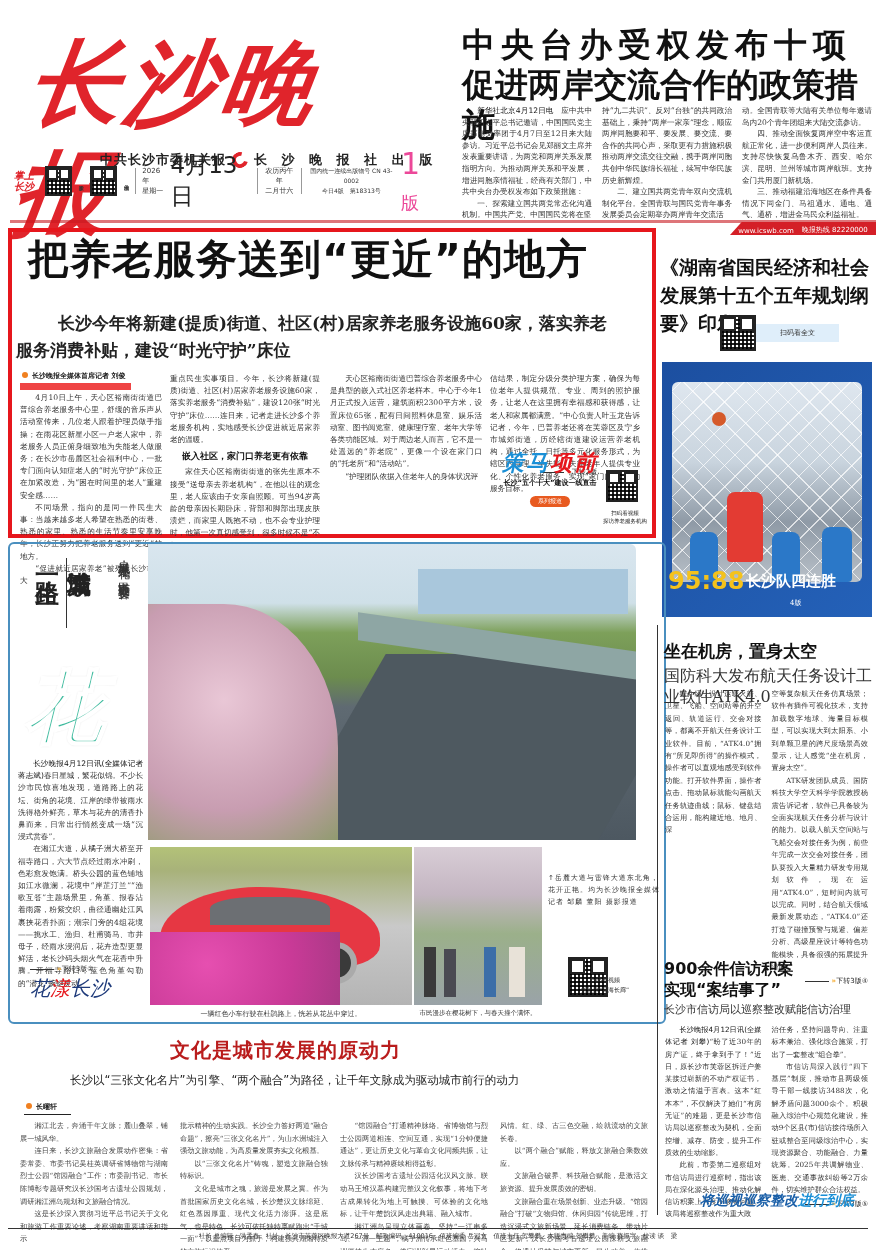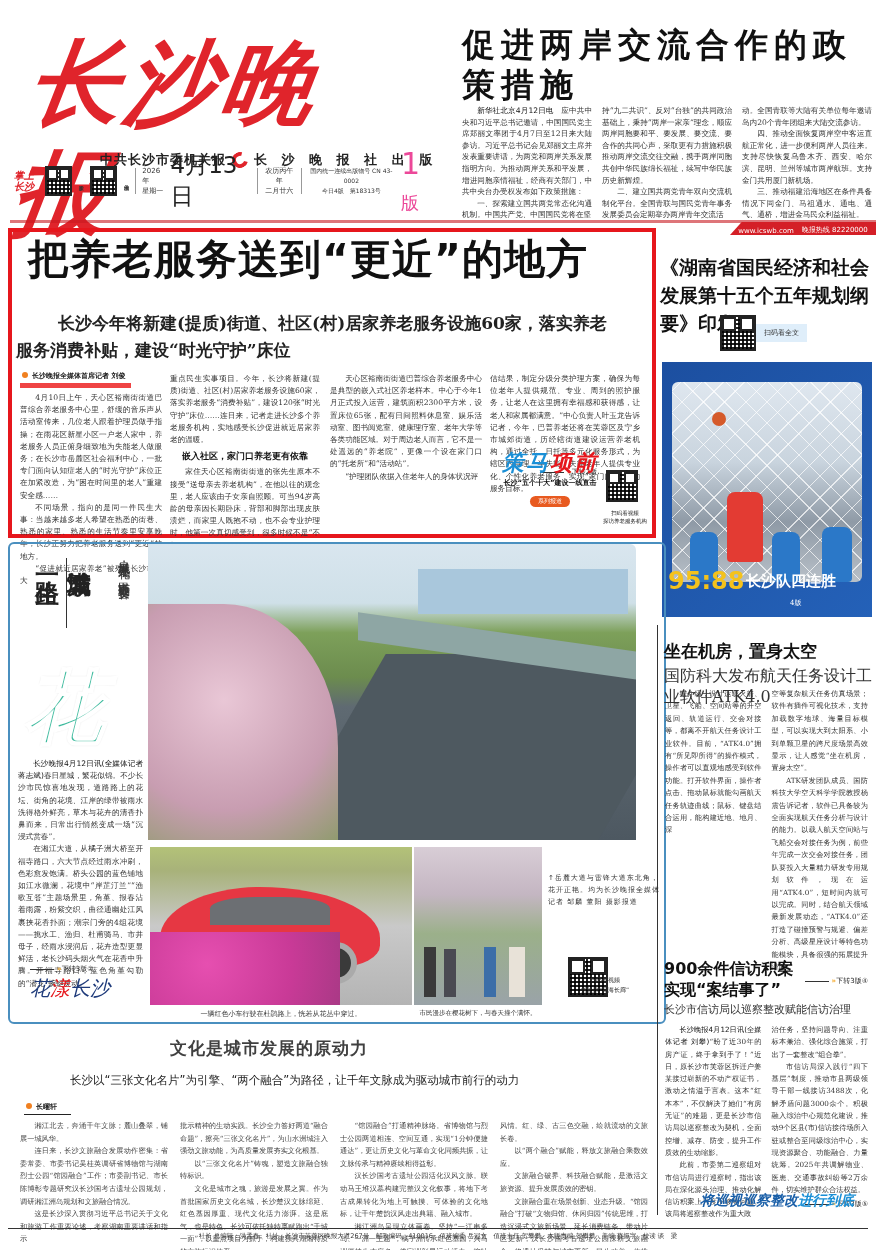--- a/index.html
+++ b/index.html
@@ -34,34 +34,34 @@
 .jump .arr{color:#f5a623;font-weight:bold;letter-spacing:-2px}
 .jump .line{display:inline-block;width:24px;height:1px;background:#333;vertical-align:middle;margin-right:3px}
 
 #urlbar{left:730px;top:222px;width:146px;height:13px;background:#d41f27;color:#fff;font-size:7px;font-family:"DejaVu Sans",sans-serif;display:flex;align-items:flex-end;justify-content:center;gap:8px;clip-path:polygon(8% 0,100% 0,100% 100%,0 100%)}
 #topline{left:10px;top:220px;width:866px;height:3px;background:#c8191f;opacity:.6}
 
 #mainBox{left:8px;top:228px;width:648px;height:310px;border:4px solid #e6161c}
 #mainHead{left:28px;top:232px;font-family:"DejaVu Sans",sans-serif;font-weight:bold;font-size:41px;color:#111;letter-spacing:1px}
 #mainSub{left:16px;top:310px;width:630px;font-size:17px;font-weight:bold;line-height:27px;color:#222}
 #mainSub .i{padding-left:42px}
-#byline{left:20px;top:371px;font-size:7px;font-family:"DejaVu Sans",sans-serif;font-weight:bold;border-bottom:5px solid #ef4444;padding:0 6px 2px 12px}
+#byline{left:20px;top:371px;font-size:7px;font-family:"DejaVu Sans",sans-serif;font-weight:bold;border-bottom:7px solid #ef4444;padding:0 6px 2px 12px}
 #byline::before{content:"";position:absolute;left:2px;top:1px;width:6px;height:6px;border-radius:50%;background:#f08020}
 .col{position:absolute;font-size:7.6px;line-height:12.2px;color:#333;text-align:justify}
 .subhead{font-family:"DejaVu Sans",sans-serif;font-weight:bold;text-align:center;font-size:9px;color:#111;margin:4px 0}
 
 #ceLogo{left:495px;top:448px;width:110px;text-align:center}
 #ceLogo .t{font-family:"DejaVu Sans",sans-serif;font-weight:bold;font-style:italic;font-size:22px;color:#1a8fd6;letter-spacing:2px}
 #ceLogo .t b{color:#e6161c}
 #ceLogo .s{font-size:7px;font-family:"DejaVu Sans",sans-serif;font-weight:bold;color:#111}
 #ceLogo .pill{display:inline-block;background:#e85a20;color:#fff;border-radius:8px;font-size:6px;padding:1px 8px;margin-top:2px}
 
 #rHead{left:660px;top:253px;width:210px;font-family:"DejaVu Sans",sans-serif;font-weight:bold;font-size:19px;line-height:28px;color:#111}
 #rScan{left:720px;top:315px;display:flex;align-items:center;gap:0}
-#rScan .lab{background:#dfeefa;font-size:7px;padding:4px 8px;font-family:"DejaVu Sans",sans-serif;color:#333}
+#rScan .lab{background:#dfeefa;font-size:7px;padding:4px 24px;font-family:"DejaVu Sans",sans-serif;color:#333}
 #bball{left:662px;top:362px;width:210px;height:255px;background:linear-gradient(135deg,#1c4fa0,#2461b8);overflow:hidden}
 #bball .photo{position:absolute;left:10px;top:20px;width:190px;height:200px;border-radius:6px;background:
  linear-gradient(180deg,#dfe7ef 0%,#c9d4de 40%,#8f9aa6 70%,#b8c0c8 100%)}
 #bball .truss{position:absolute;inset:0;background:repeating-linear-gradient(45deg,transparent 0 14px,rgba(255,255,255,.7) 14px 15px),repeating-linear-gradient(-45deg,transparent 0 14px,rgba(255,255,255,.7) 14px 15px);border-radius:6px}
 .player{position:absolute;border-radius:8px 8px 4px 4px}
 #bball .score{position:absolute;left:6px;top:205px;font-family:"DejaVu Sans",sans-serif;font-weight:bold;font-size:24px;color:#f4c21c}
 #bball .cap{position:absolute;left:84px;top:210px;font-family:"DejaVu Sans",sans-serif;font-size:15px;color:#fff;font-weight:bold}
 #bball .pg{position:absolute;left:128px;top:236px;font-size:7px;color:#fff}
 
 #flowerBox{left:8px;top:542px;width:658px;height:482px;border:2px solid #4a8fbf;border-radius:6px}
@@ -92,21 +92,21 @@
 #vline{left:657px;top:625px;width:1px;height:590px;background:#333}
 #spaceHead{left:664px;top:640px;font-family:"DejaVu Sans",sans-serif;font-weight:bold;font-size:17px;color:#111}
 #spaceSub{left:664px;top:666px;font-size:16px;color:#333}
 #spaceCols{left:665px;top:688px;width:203px;font-size:7.2px;line-height:12.4px}
 #petHead{left:664px;top:958px;font-family:"DejaVu Sans",sans-serif;font-weight:bold;font-size:16px;line-height:21px;color:#111}
 #petSub{left:664px;top:1002px;font-size:11px;color:#333}
 #petCols{left:665px;top:1024px;width:203px;font-size:7.2px;line-height:12.3px}
 #inspLogo{left:700px;top:1192px;font-family:"DejaVu Sans",sans-serif;font-style:italic;font-weight:bold;font-size:14px;color:#1a5fa8}
 #inspLogo b{color:#1a8fd6;font-family:"DejaVu Serif",serif}
 
-#cultHead{left:170px;top:1037px;font-family:Liberation Mono, monospace;font-weight:bold;font-size:17px;color:#404040;letter-spacing:1px}
+#cultHead{left:170px;top:1037px;font-family:Liberation Mono, monospace;font-weight:bold;font-size:20px;color:#b91c1c;letter-spacing:1px}
 #cultSub{left:70px;top:1073px;font-family:"DejaVu Sans",sans-serif;font-size:11.5px;color:#222}
 #cultBy{left:24px;top:1102px;font-size:7px;font-family:"DejaVu Sans",sans-serif;font-weight:bold;border-bottom:1px solid #222;padding:0 14px 2px 12px}
 #cultBy::before{content:"";position:absolute;left:2px;top:1px;width:6px;height:6px;border-radius:50%;background:#f08020}
 .cc{font-family:"DejaVu Serif",serif;font-size:7.2px;line-height:12.6px;color:#444}
 
 #footLine{left:8px;top:1228px;width:860px;height:1px;background:#333}
 #footer{left:0;top:1232px;width:876px;text-align:center;font-size:6.5px;font-family:"DejaVu Sans",sans-serif;color:#333}
 </style>
 </head>
 <body>
@@ -136,20 +136,21 @@
     </div>
   <div class="sep"></div>
   <div class="small" style="text-align:center;font-size:6px">
       <div>国内统一连续出版物号 CN 43-0002</div>
       <div><span>今日4版</span>　<span>第18313号</span></div>
     </div>
   <div class="ban"><span>1</span><small>版</small></div>
 </div>
 
 <div class="abs" id="topHead">
+  <div>中央台办受权发布十项</div>
   <div>促进两岸交流合作的政策措施</div>
 </div>
 <div class="abs body-cols" style="left:462px;top:105px;width:410px">
   <div>
     <p class="indent"><span class="lead">新华社北京4月12日电</span>　<span>应中共中央和习近平总书记邀请，中国国民党主席郑丽文率团于4月7日至12日来大陆参访。习近平总书记会见郑丽文主席并发表重要讲话，为两党和两岸关系发展指明方向。为推动两岸关系和平发展，增进同胞亲情福祉，经商有关部门，中共中央台办受权发布如下政策措施：</span></p>
     <p class="indent">一、探索建立国共两党常态化沟通机制。中国共产党、中国国民党将在坚</p>
   </div>
   <div>
     <p>持“九二共识”、反对“台独”的共同政治基础上，秉持“两岸一家亲”理念，顺应两岸同胞要和平、要发展、要交流、要合作的共同心声，采取更有力措施积极推动两岸交流交往交融，携手两岸同胞共创中华民族绵长福祉，续写中华民族历史新辉煌。</p>
     <p class="indent">二、建立国共两党青年双向交流机制化平台。全国青联与国民党青年事务发展委员会定期举办两岸青年交流活</p>

